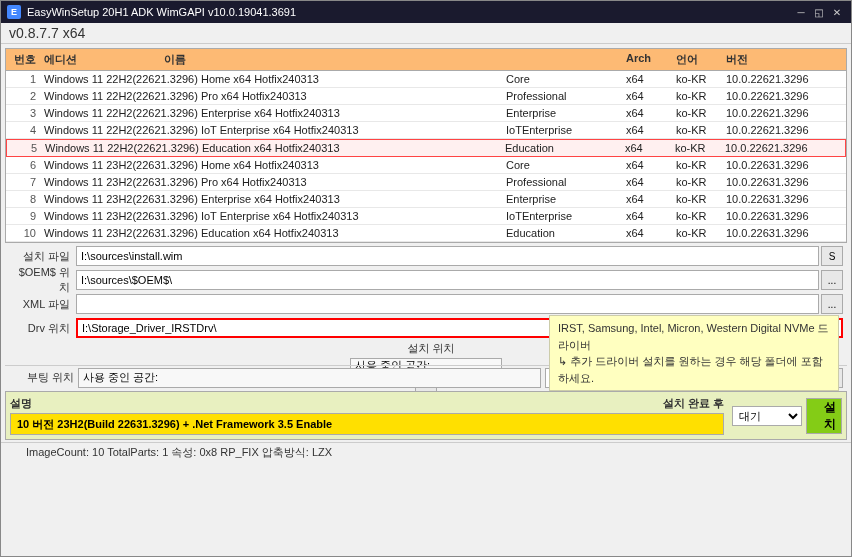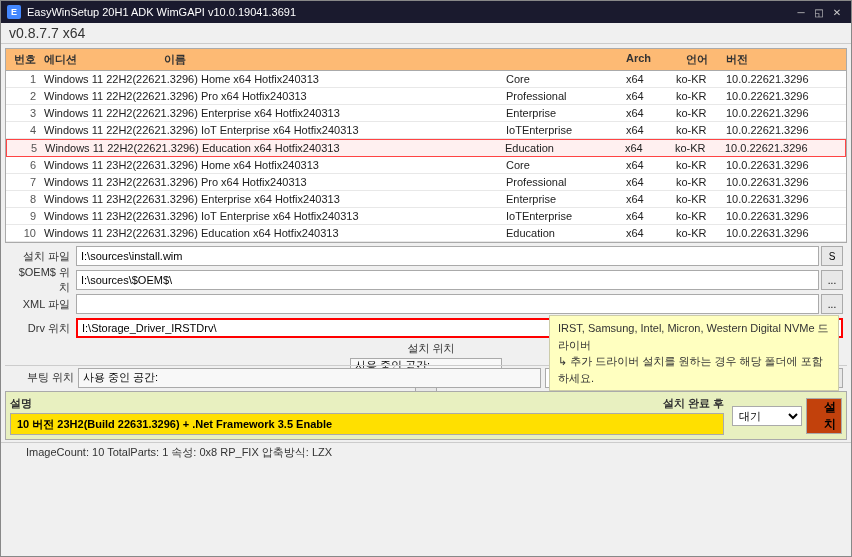--- a/index.html
+++ b/index.html
@@ -79,21 +79,21 @@
     .th {
       font-size: 11px;
       font-weight: bold;
       color: #333;
       padding: 1px 4px;
     }
     .th-no { width: 30px; }
     .th-name { flex: 1; }
     .th-edition { width: 120px; }
     .th-arch { width: 50px; }
-    .th-lang { width: 50px; text-align: center; }
+    .th-lang { width: 50px; }
     .th-ver { width: 120px; }
 
     .table-body {}
     .tr {
       display: flex;
       padding: 1px 4px;
       border-bottom: 1px solid #e8e8e8;
       align-items: center;
     }
     .tr.selected {
@@ -276,21 +276,21 @@
       flex-direction: column;
       align-items: flex-end;
       gap: 4px;
     }
     .install-select {
       height: 20px; font-size: 11px; border: 1px solid #aaa; background: #fff; padding: 0 2px; width: 70px;
     }
     .install-btn {
       width: 36px; height: 36px;
       border: 1px solid #aaa;
-      background: #c2410c;
+      background: #84cc16;
       font-size: 12px; font-weight: bold;
       cursor: pointer;
       padding-left: 12px;
     }
     .bottom-right-row {
       display: flex; gap: 4px; align-items: center;
     }
 
     .status-bar {
       background: #f0f0f0;

